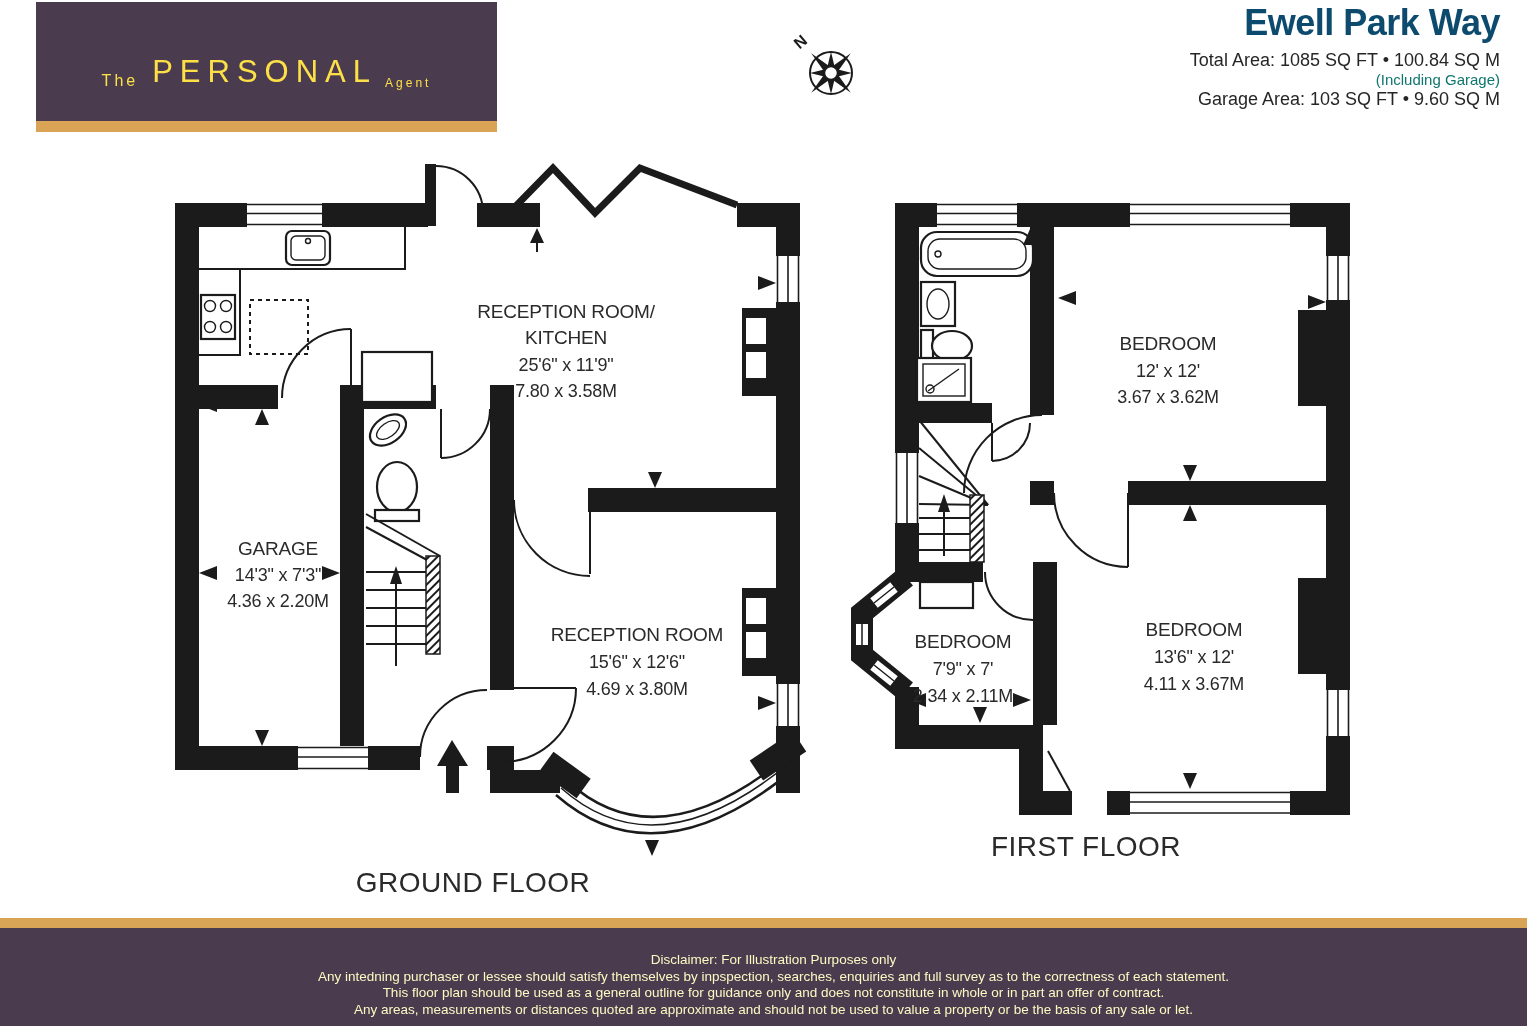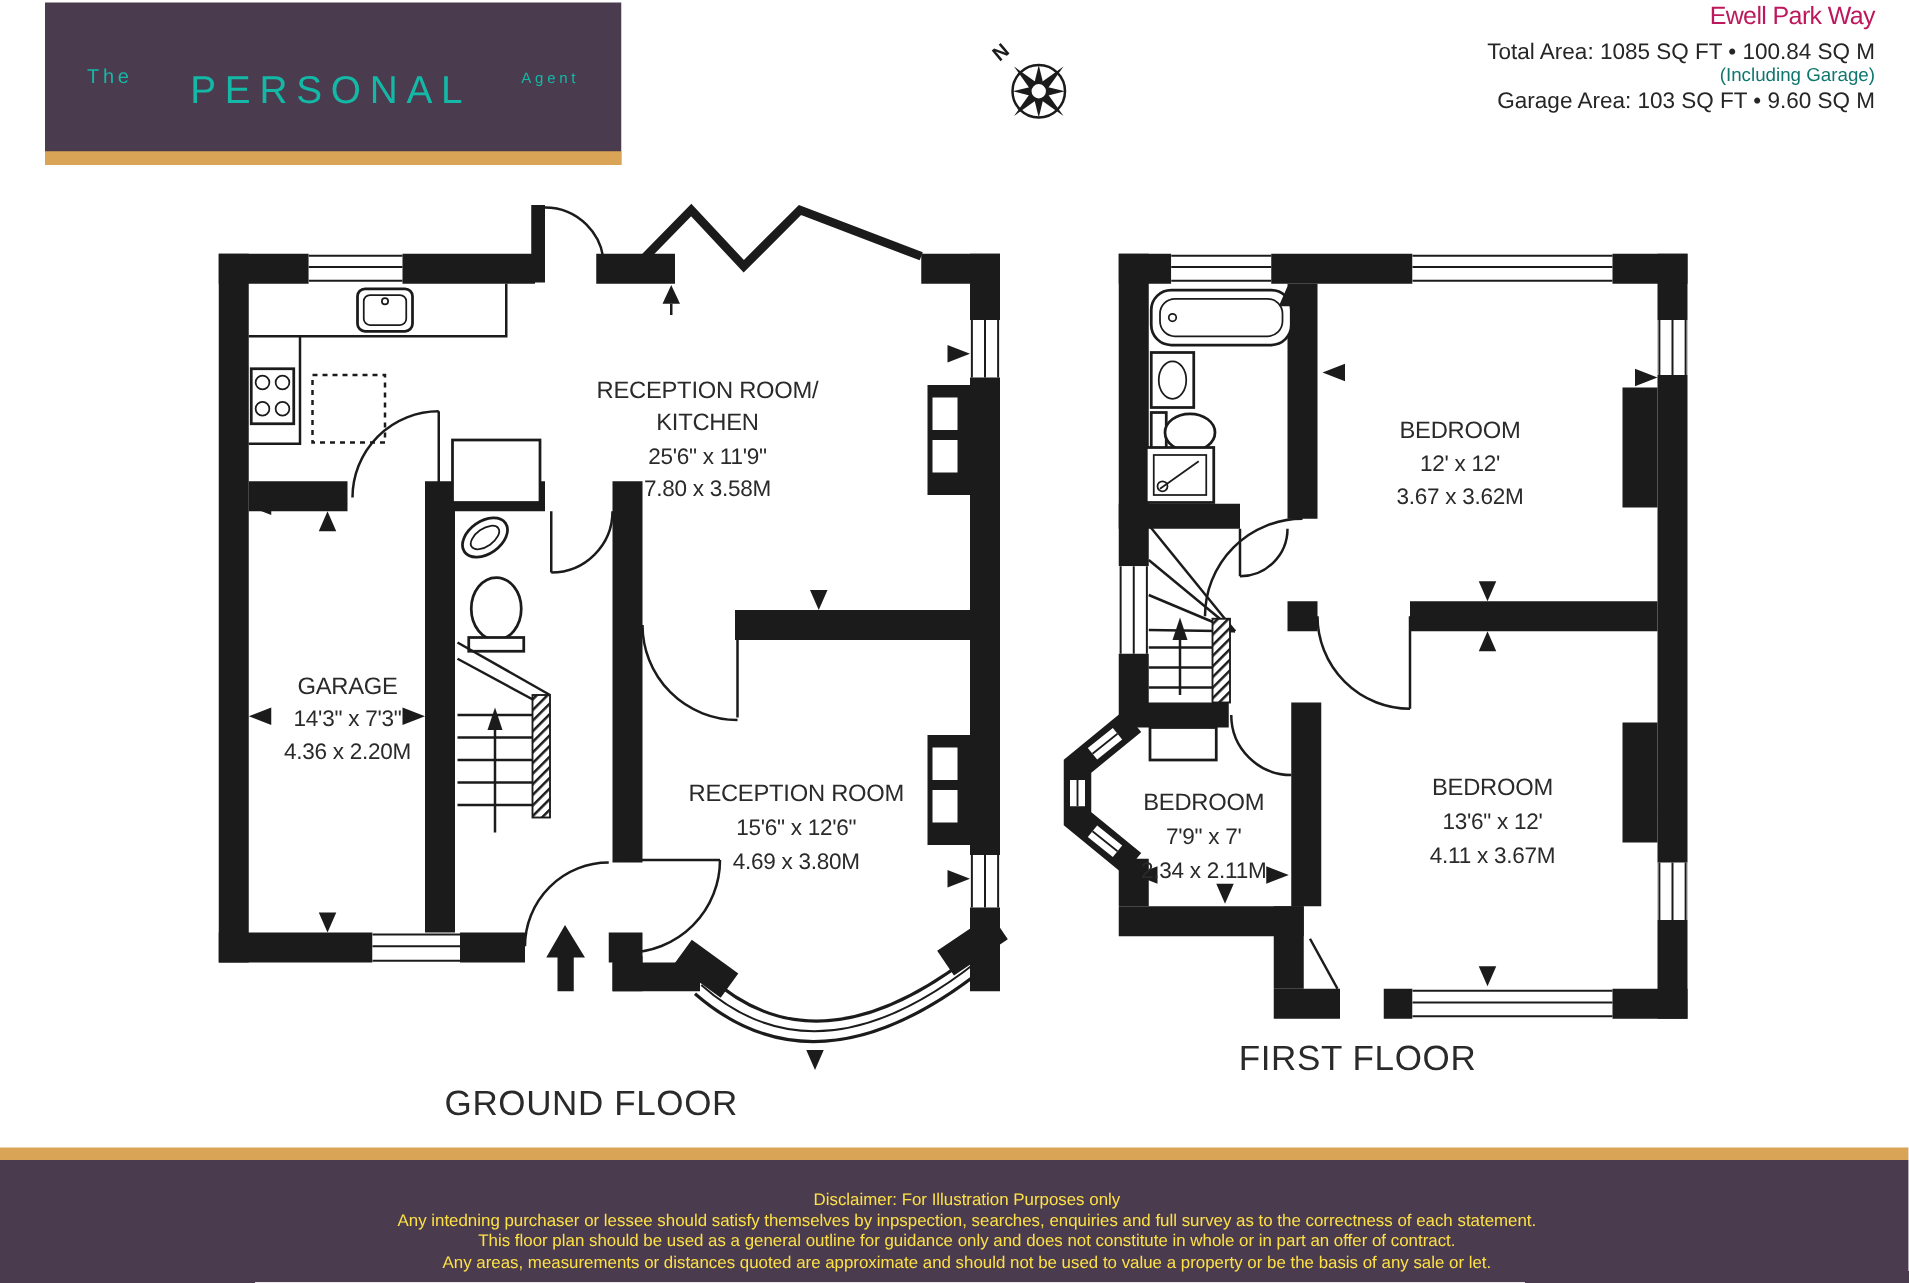--- a/index.html
+++ b/index.html
@@ -2,27 +2,27 @@
 <html style="--brand-purple: #4a3c4e; --brand-gold: #d9a455; --wall-black: #1b1b1b; --text-dark: #2a2a2a;"><head>
 <meta charset="utf-8">
 <style>
   html,body{margin:0;padding:0;background:#fff;}
   .page{position:relative;width:1527px;height:1026px;background:#fff;overflow:hidden;
         font-family:"Liberation Sans",sans-serif;}
   
   .logo-box{position:absolute;left:36px;top:2px;width:461px;height:119px;
             background:var(--brand-purple,#4a3c4e);border-bottom:11px solid var(--brand-gold,#d9a455);
             display:flex;align-items:center;justify-content:center;}
-  .logo-text{display:flex;align-items:center;color:#14b8a6;gap:32px;}
+  .logo-text{display:flex;align-items:flex-end;color:#fde047;}
   .lg-the{font-size:16px;letter-spacing:3px;margin-right:14px;}
   .lg-brand{font-size:31px;letter-spacing:7px;margin-top:21px;}
   .lg-agent{font-size:12px;letter-spacing:3px;margin-left:8px;}
   
   .header-right{position:absolute;right:27px;top:2px;text-align:right;color:#222;}
-  .header-right h1{margin:0 0 6px 0;font-size:20px;letter-spacing:-0.5px;color:#be185d;font-weight:400;}
+  .header-right h1{margin:0 0 6px 0;font-size:36px;letter-spacing:-0.5px;color:#0c4a6e;font-weight:700;}
   .area-line{font-size:18px;line-height:21px;color:#262626;margin-left:17px;}
   .area-note{font-size:15px;line-height:18px;color:#0f766e;}
   
   .plan-svg{position:absolute;left:0;top:0;width:1527px;height:1026px;}
   .wall{fill:#1b1b1b;}
   .winband{fill:#ffffff;}
   .winline{stroke:#1b1b1b;stroke-width:1.6;}
   .ln15{stroke:#1b1b1b;stroke-width:1.5;fill:none;}
   .ln2{stroke:#1b1b1b;stroke-width:2;fill:none;}
   .ln25{stroke:#1b1b1b;stroke-width:2.5;fill:none;}
@@ -33,21 +33,21 @@
   .fixthin{fill:none;stroke:#1b1b1b;stroke-width:1.4;}
   .dash{stroke-dasharray:4 4;}
   .arrow{fill:#1b1b1b;}
   .rname{font-family:"Liberation Sans",sans-serif;font-size:19px;fill:#2a2a2a;text-anchor:middle;letter-spacing:-0.2px;}
   .rdim{font-family:"Liberation Sans",sans-serif;font-size:18px;fill:#2a2a2a;text-anchor:middle;letter-spacing:-0.2px;}
   .ftitle{font-family:"Liberation Sans",sans-serif;font-size:28px;fill:#2a2a2a;text-anchor:middle;letter-spacing:0.5px;}
   .ntxt{font-family:"Liberation Sans",sans-serif;font-size:16px;font-weight:700;fill:#1b1b1b;}
   
   .footer{position:absolute;left:0;bottom:0;width:100%;}
   .footer-gold{height:10px;background:var(--brand-gold,#d9a455);}
-  .footer-purple{height:98px;background:var(--brand-purple,#4a3c4e);color:#fde047;
+  .footer-purple{height:98px;background:var(--brand-purple,#4a3c4e);color:#fef9c3;
                  text-align:center;padding-top:24px;box-sizing:border-box;padding-left:20px;}
   .footer-purple p{margin:0;font-size:13.5px;line-height:16.5px;}
 </style>
 </head>
 <body>
 
 <div class="page">
 
   <header class="logo-box">
     <div class="logo-text">

